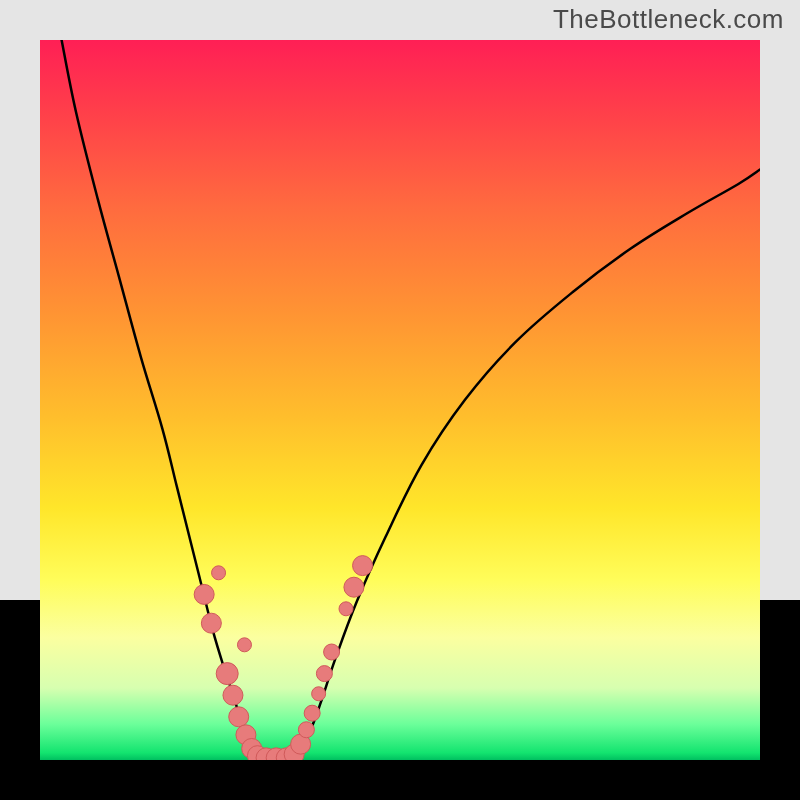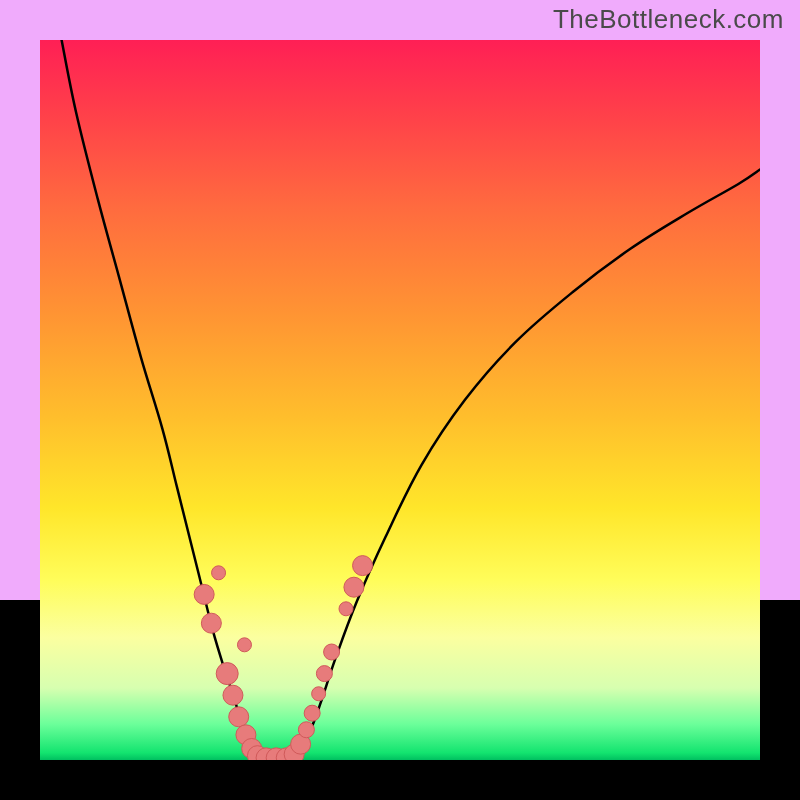--- a/index.html
+++ b/index.html
@@ -8,21 +8,21 @@
     width: 800px;
     height: 800px;
     background: #000;
     overflow: hidden;
     font-family: Arial, Helvetica, sans-serif;
   }
   .outer {
     position: relative;
     width: 800px;
     height: 600px;
-    background: #f0abfc;
+    background: #e5e5e5;
   }
   .watermark {
     position: absolute;
     top: 4px;
     right: 16px;
     color: #4a4a4a;
     font-size: 26px;
     font-weight: 400;
     letter-spacing: 0.5px;
     z-index: 5;

